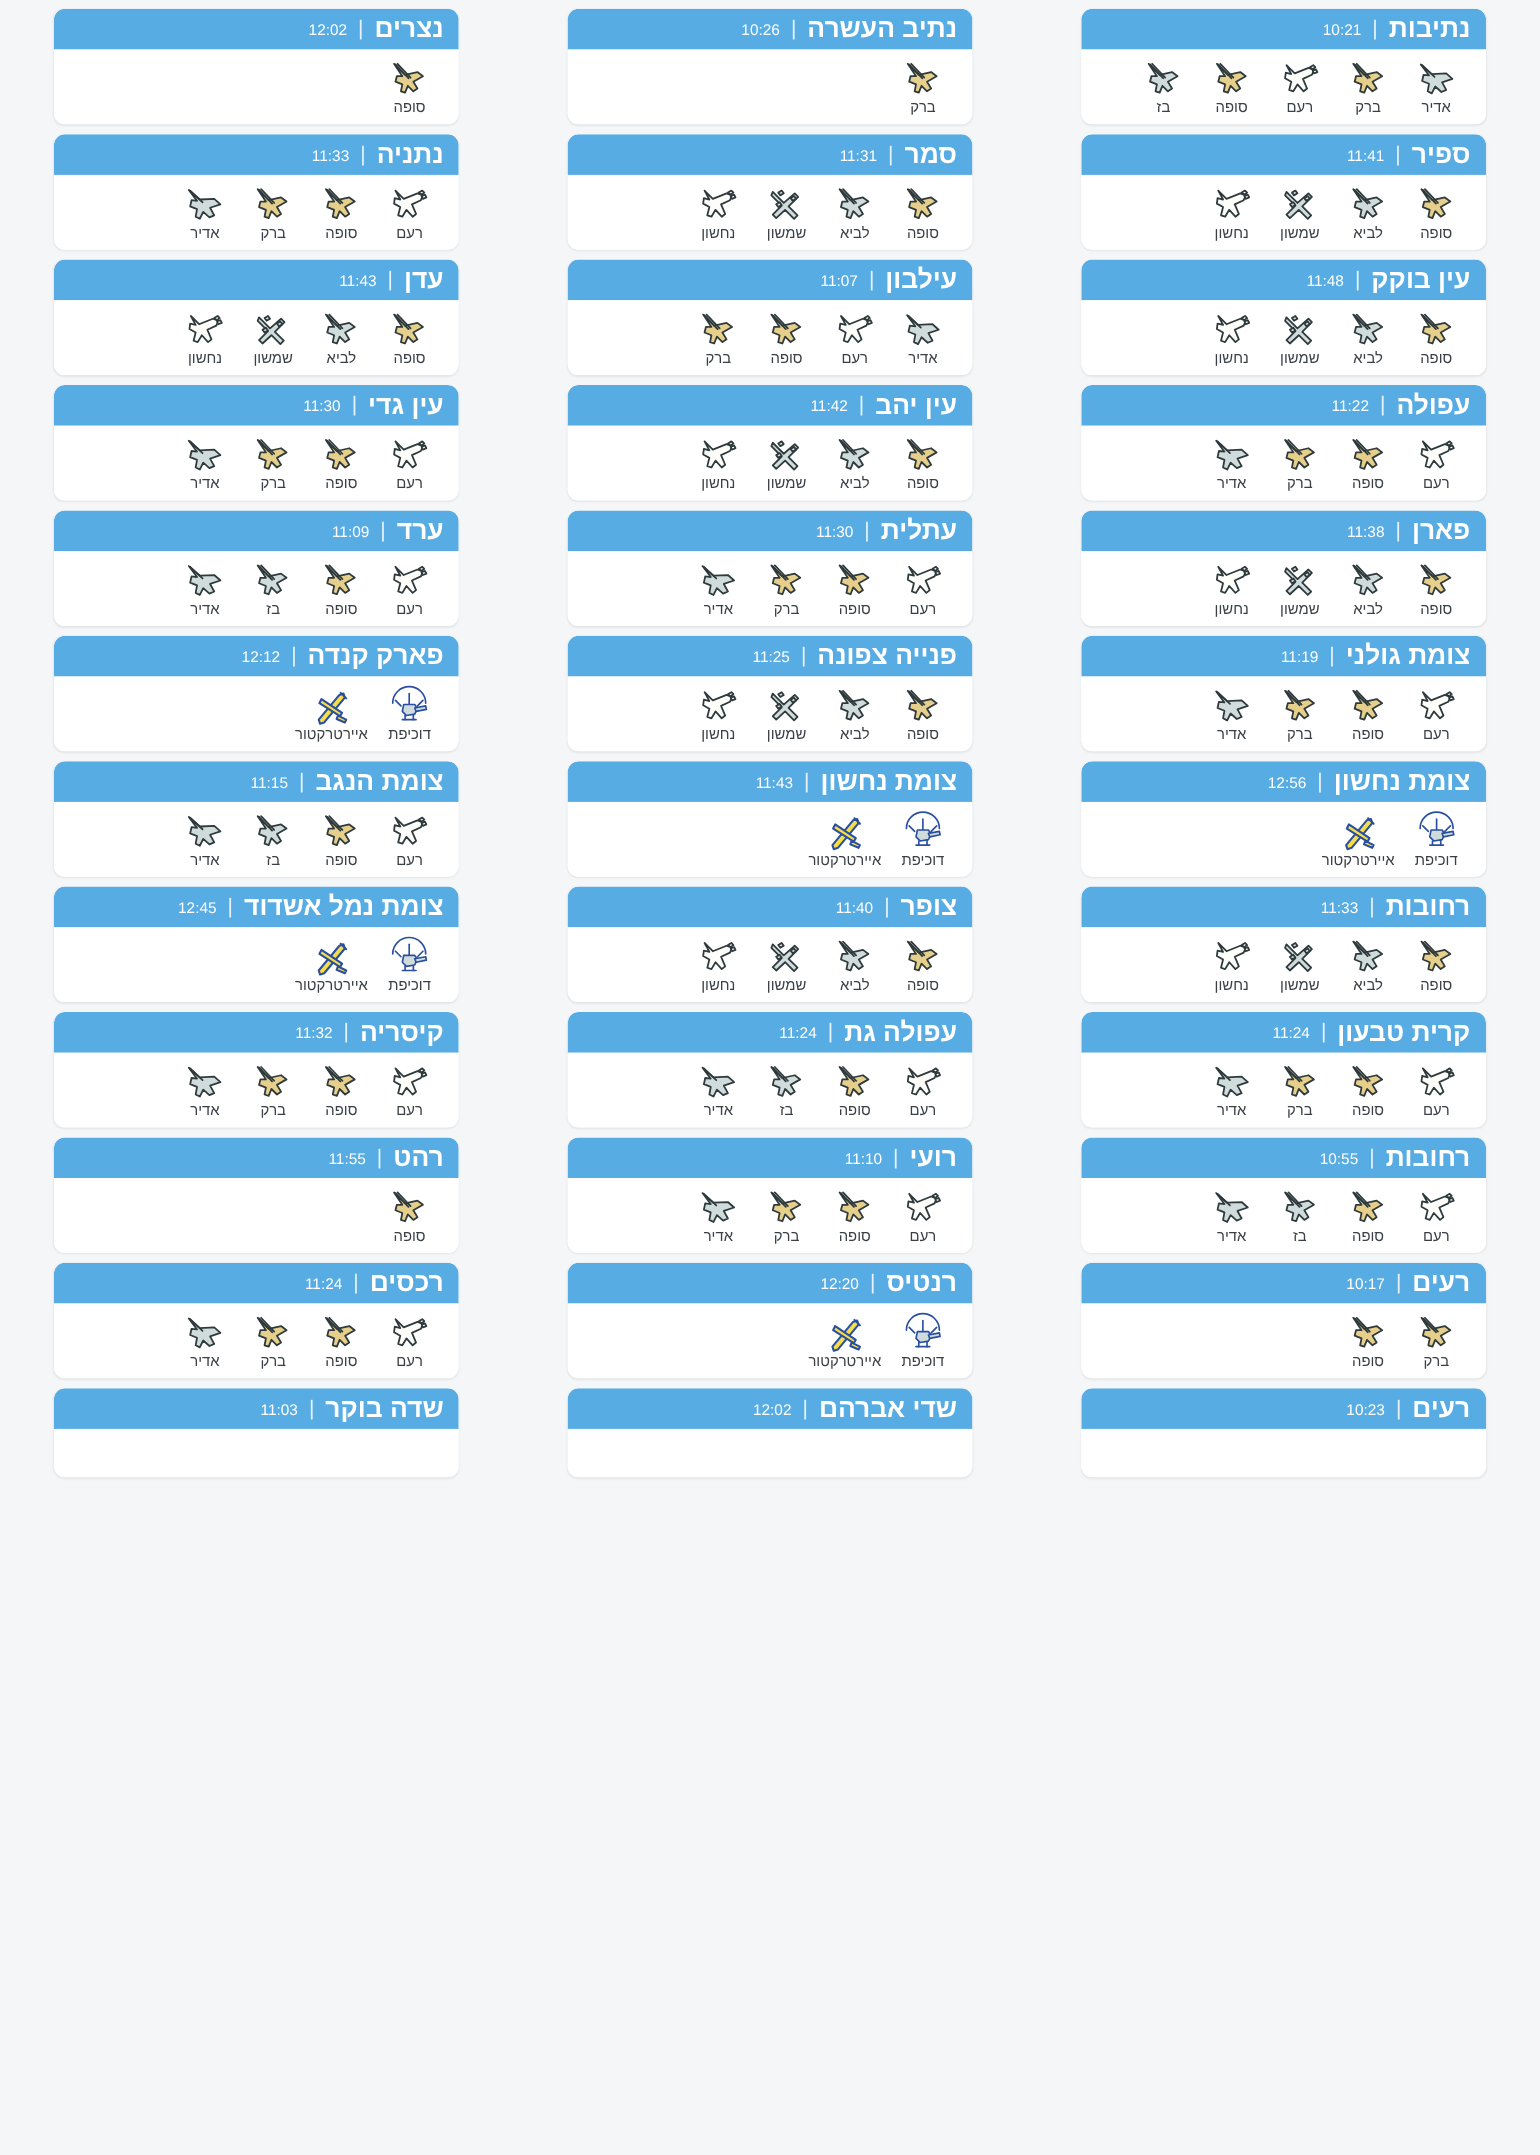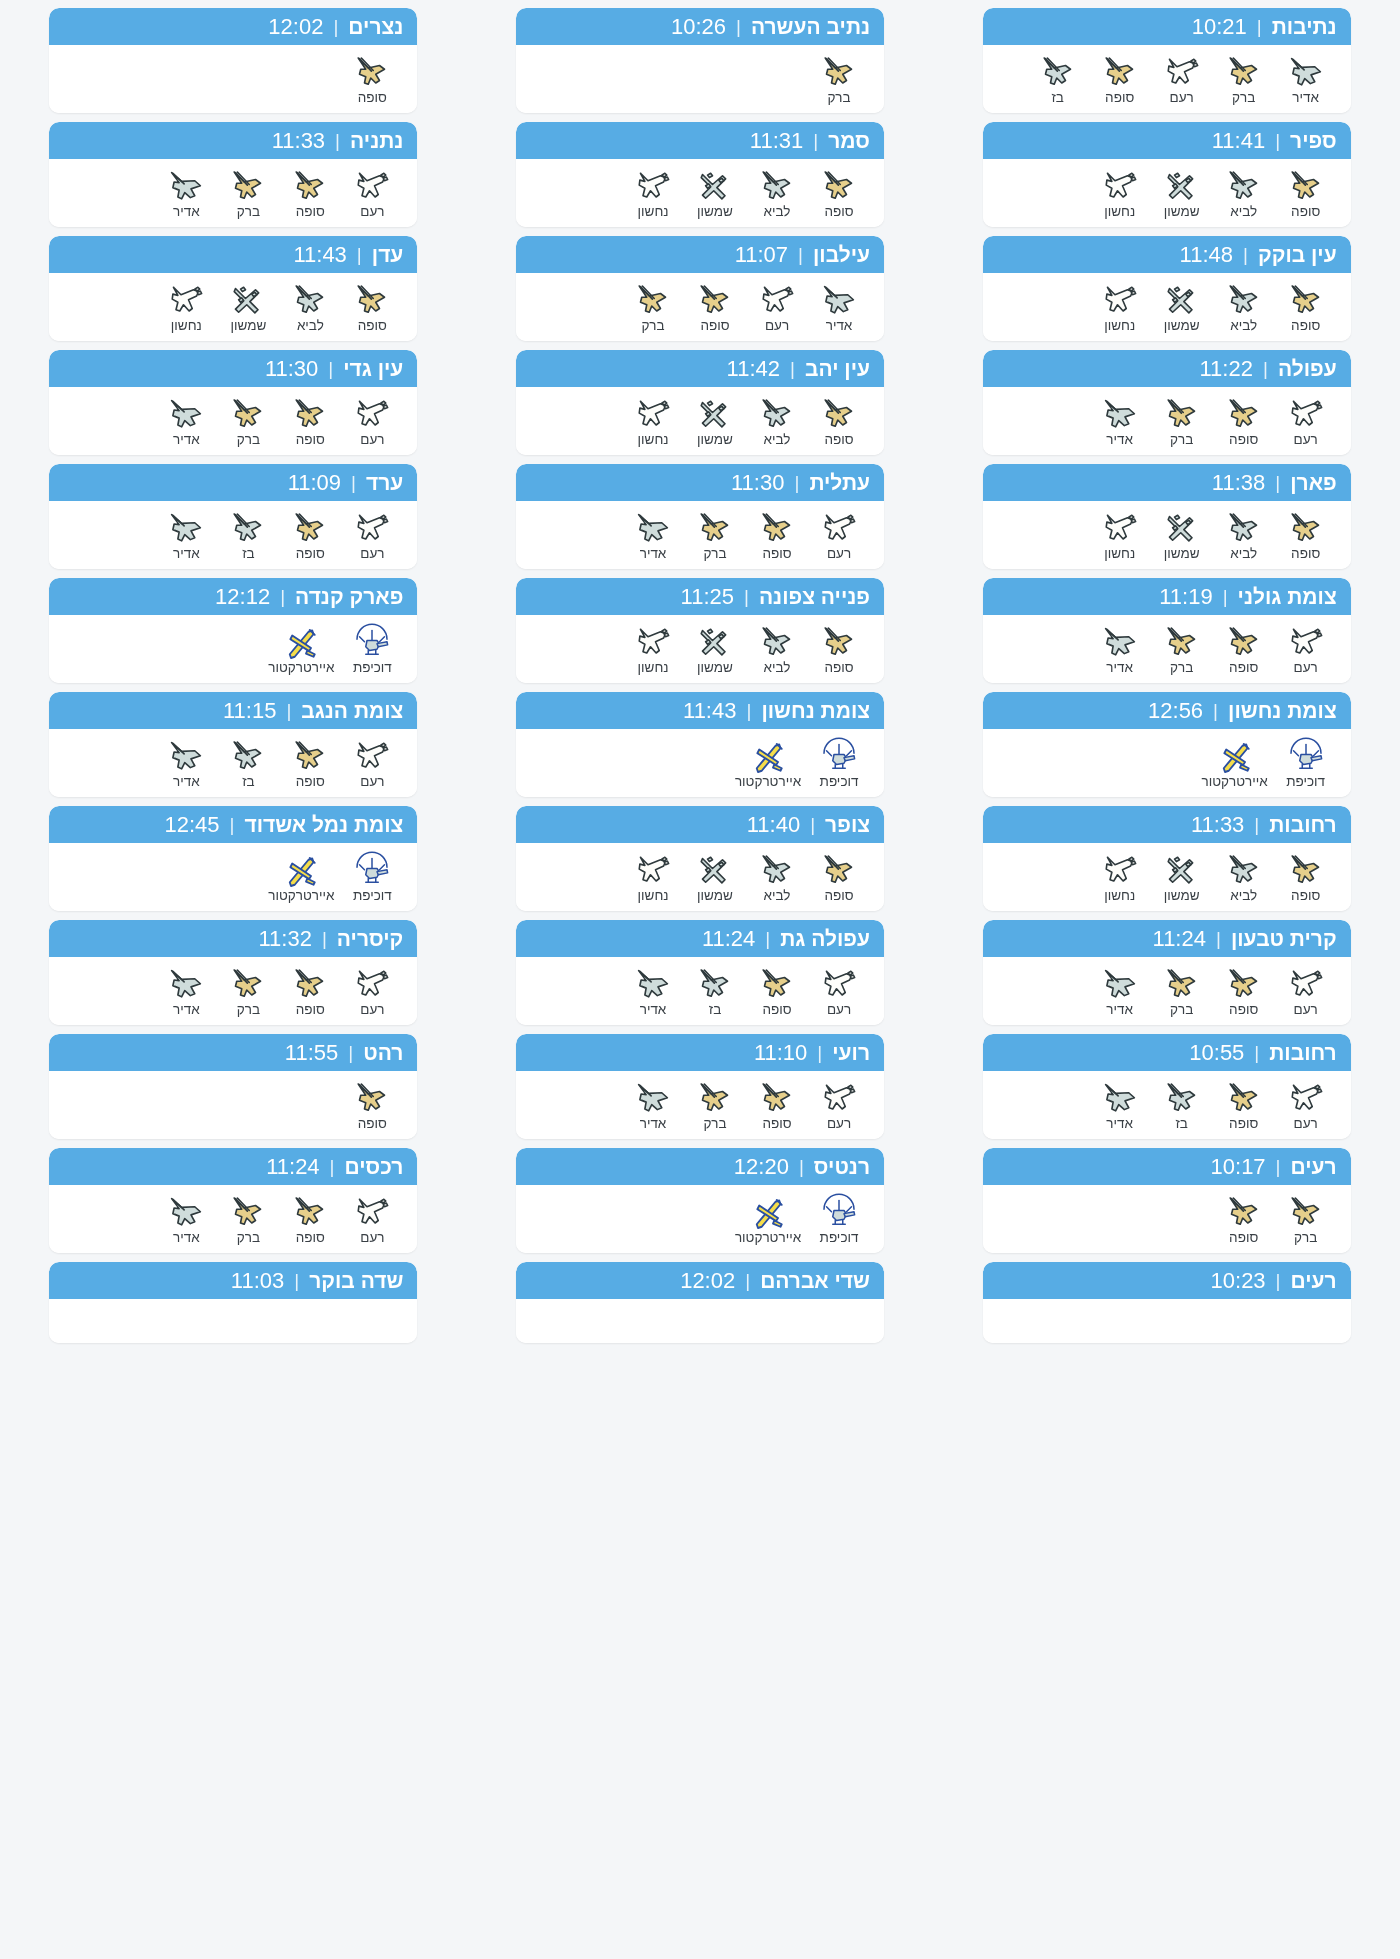--- a/index.html
+++ b/index.html
@@ -47,31 +47,31 @@
     display: flex;
     align-items: center;
     justify-content: flex-start;
     padding: 0 14px;
     gap: 9px;
     white-space: nowrap;
     overflow: hidden;
   }
   .hdr-name {
     font-weight: bold;
-    font-size: 21px;
+    font-size: 24px;
     letter-spacing: 0px;
   }
   .hdr-sep {
     font-weight: 300;
     font-size: 19px;
     opacity: .85;
     margin: 0 1px;
   }
   .hdr-time {
-    font-size: 22px;
+    font-size: 14px;
     font-weight: 400;
   }
 
   .card-body {
     background: #fff;
     min-height: 60px;
     padding: 6px 14px 8px 14px;
     display: flex;
     flex-wrap: wrap;
     flex-direction: row;

